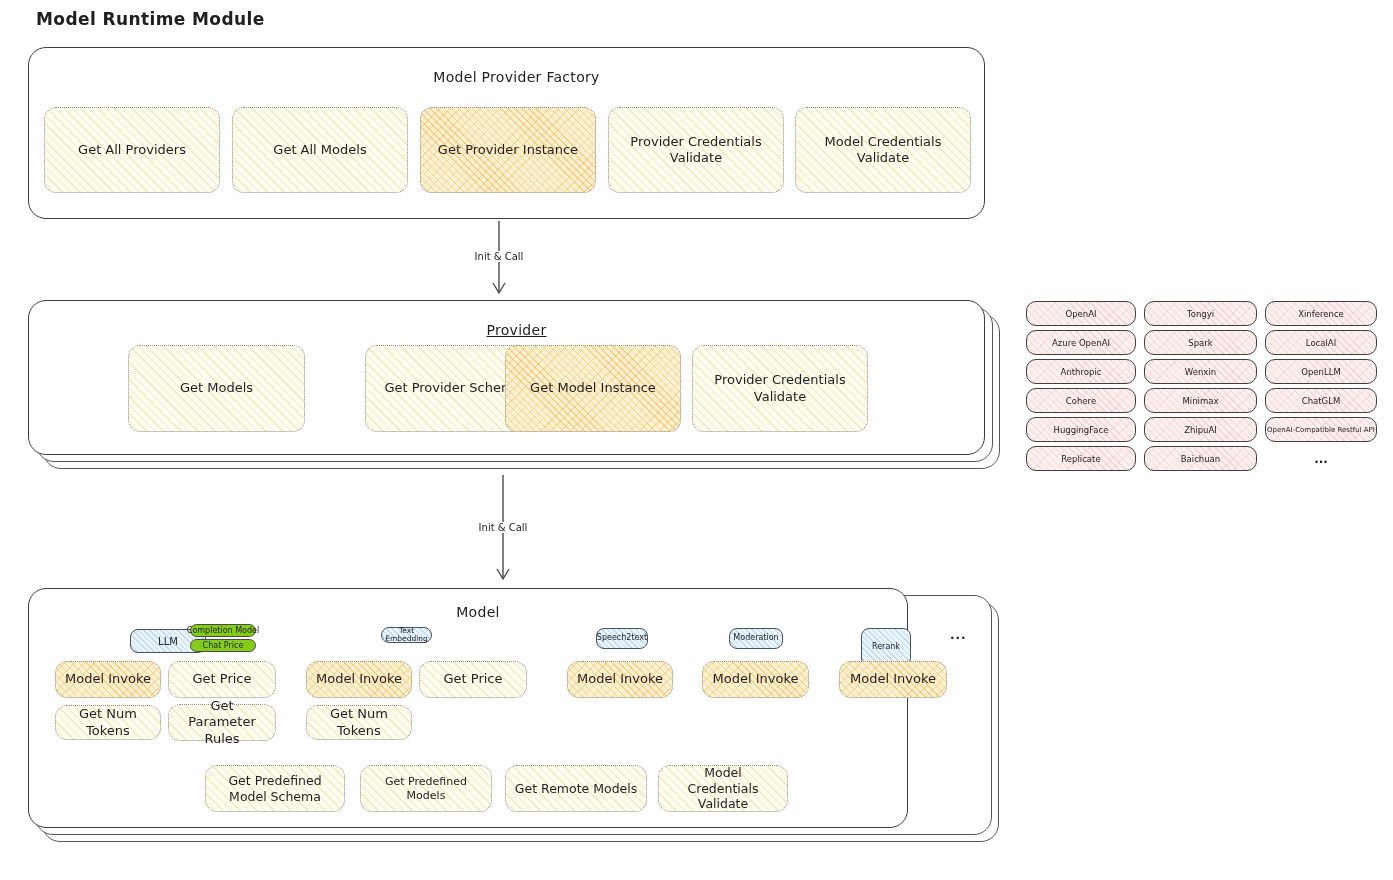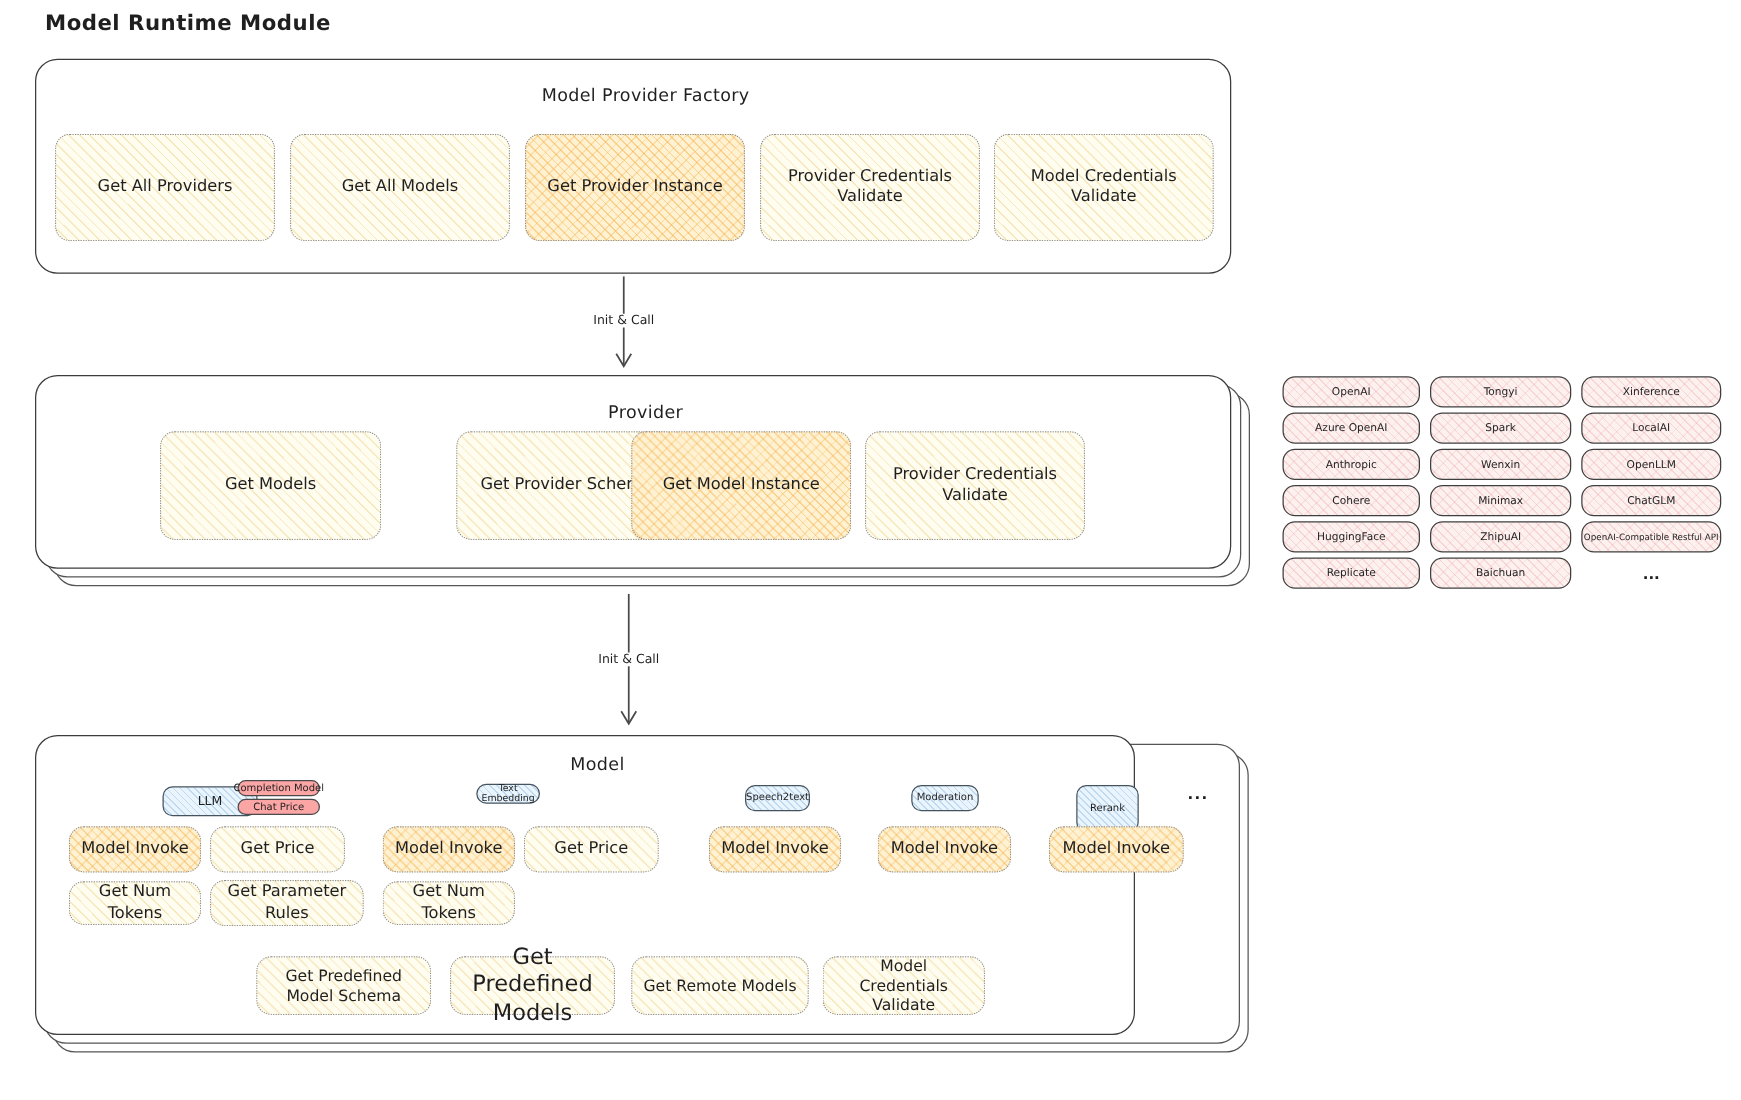--- a/index.html
+++ b/index.html
@@ -22,21 +22,21 @@
       repeating-linear-gradient(45deg, rgba(230,130,130,.25) 0 1px, transparent 1px 5px),
       repeating-linear-gradient(-45deg, rgba(230,130,130,.14) 0 1px, transparent 1px 8px);}
   .fill-blue{background-color:#eaf4fc;
     background-image:repeating-linear-gradient(45deg, rgba(100,160,215,.32) 0 1px, transparent 1px 4px);}
   .pill{border:1.3px solid #3f3f3f;border-radius:10px;display:flex;align-items:center;justify-content:center;
         font-size:8.5px;white-space:nowrap;}
   .pill.small{font-size:7px;}
   .pill.no-box{border:none;background:none;font-size:12px;font-weight:600;}
   .tag{border:1.3px solid #44535e;border-radius:8px;display:flex;align-items:center;justify-content:center;
        text-align:center;line-height:1.1;}
-  .minitag{border:1.2px solid #4a4a4a;border-radius:7px;background:#fca5a5;display:flex;align-items:center;
+  .minitag{border:1.2px solid #4a4a4a;border-radius:7px;background:#84cc16;display:flex;align-items:center;
        justify-content:center;font-size:8px;white-space:nowrap;}
   .arrow-label{font-size:10px;background:#fff;padding:0 5px;white-space:nowrap;transform:translateX(-50%);}
   .ellipsis-text{font-size:12px;font-weight:600;letter-spacing:1px;}
   svg{display:block;}
 </style>
 </head>
 <body>
 
 <div class="abs" style="left:36px;top:9px;font-size:17px;font-weight:600;letter-spacing:.4px;text-align:right;">Model Runtime Module</div>
 
@@ -51,21 +51,21 @@
 
 <svg class="abs" style="left:491px;top:221px;" width="16" height="74" viewBox="0 0 16 74">
   <line x1="8" y1="0" x2="8" y2="71" stroke="#4a4a4a" stroke-width="1.4"></line>
   <polyline points="2,62 8,72 14,62" fill="none" stroke="#4a4a4a" stroke-width="1.4"></polyline>
 </svg>
 <div class="abs arrow-label" style="left:499px;top:251px;">Init &amp; Call</div>
 
 <div class="abs layer" style="left:43px;top:314px;width:957px;height:155px;"></div>
 <div class="abs layer" style="left:36px;top:307px;width:957px;height:155px;"></div>
 <div class="abs container" style="left:28px;top:300px;width:957px;height:155px;">
-  <div class="ctitle" style="margin-top:21px;">Provider</div>
+  <div class="ctitle" style="margin-top:21px;text-decoration:underline;">Provider</div>
 </div>
 <div class="abs btn fill-yellow" style="left:128px;top:345px;width:177px;height:87px;">Get Models</div>
 <div class="abs btn fill-yellow" style="left:317px;top:345px;width:176px;height:87px;margin-left:48px;">Get Provider Schema</div>
 <div class="abs btn fill-orange" style="left:505px;top:345px;width:176px;height:87px;">Get Model Instance</div>
 <div class="abs btn fill-yellow" style="left:692px;top:345px;width:176px;height:87px;">Provider Credentials Validate</div>
 
 <div class="abs" style="left:1026px;top:301px;display:grid;grid-template-columns:110px 113px 112px;
      grid-auto-rows:25px;column-gap:8px;row-gap:4px;">
   <div class="pill fill-pink">OpenAI</div>
   <div class="pill fill-pink">Tongyi</div>
@@ -110,19 +110,19 @@
 
 <div class="abs btn fill-orange" style="left:55px;top:661px;width:106px;height:37px;">Model Invoke</div>
 <div class="abs btn fill-yellow" style="left:168px;top:661px;width:108px;height:37px;">Get Price</div>
 <div class="abs btn fill-orange" style="left:306px;top:661px;width:106px;height:37px;">Model Invoke</div>
 <div class="abs btn fill-yellow" style="left:419px;top:661px;width:108px;height:37px;">Get Price</div>
 <div class="abs btn fill-orange" style="left:567px;top:661px;width:106px;height:37px;">Model Invoke</div>
 <div class="abs btn fill-orange" style="left:702px;top:661px;width:107px;height:37px;">Model Invoke</div>
 <div class="abs btn fill-orange" style="left:839px;top:661px;width:108px;height:37px;">Model Invoke</div>
 
 <div class="abs btn fill-yellow" style="left:55px;top:705px;width:106px;height:35px;">Get Num Tokens</div>
-<div class="abs btn fill-yellow" style="left:168px;top:704px;width:123px;height:37px;">Get Parameter Rules</div>
+<div class="abs btn fill-yellow" style="left:168px;top:704px;width:108px;height:37px;">Get Parameter Rules</div>
 <div class="abs btn fill-yellow" style="left:306px;top:705px;width:106px;height:35px;">Get Num Tokens</div>
 
 <div class="abs btn fill-yellow" style="left:205px;top:765px;width:140px;height:47px;font-size:12.5px;">Get Predefined Model Schema</div>
-<div class="abs btn fill-yellow" style="left:360px;top:765px;width:132px;height:47px;font-size:18px;">Get Predefined Models</div>
+<div class="abs btn fill-yellow" style="left:360px;top:765px;width:132px;height:47px;font-size:11px;">Get Predefined Models</div>
 <div class="abs btn fill-yellow" style="left:505px;top:765px;width:142px;height:47px;font-size:12.5px;">Get Remote Models</div>
 <div class="abs btn fill-yellow" style="left:658px;top:765px;width:130px;height:47px;font-size:12.5px;">Model Credentials Validate</div>
 
 </body></html>

